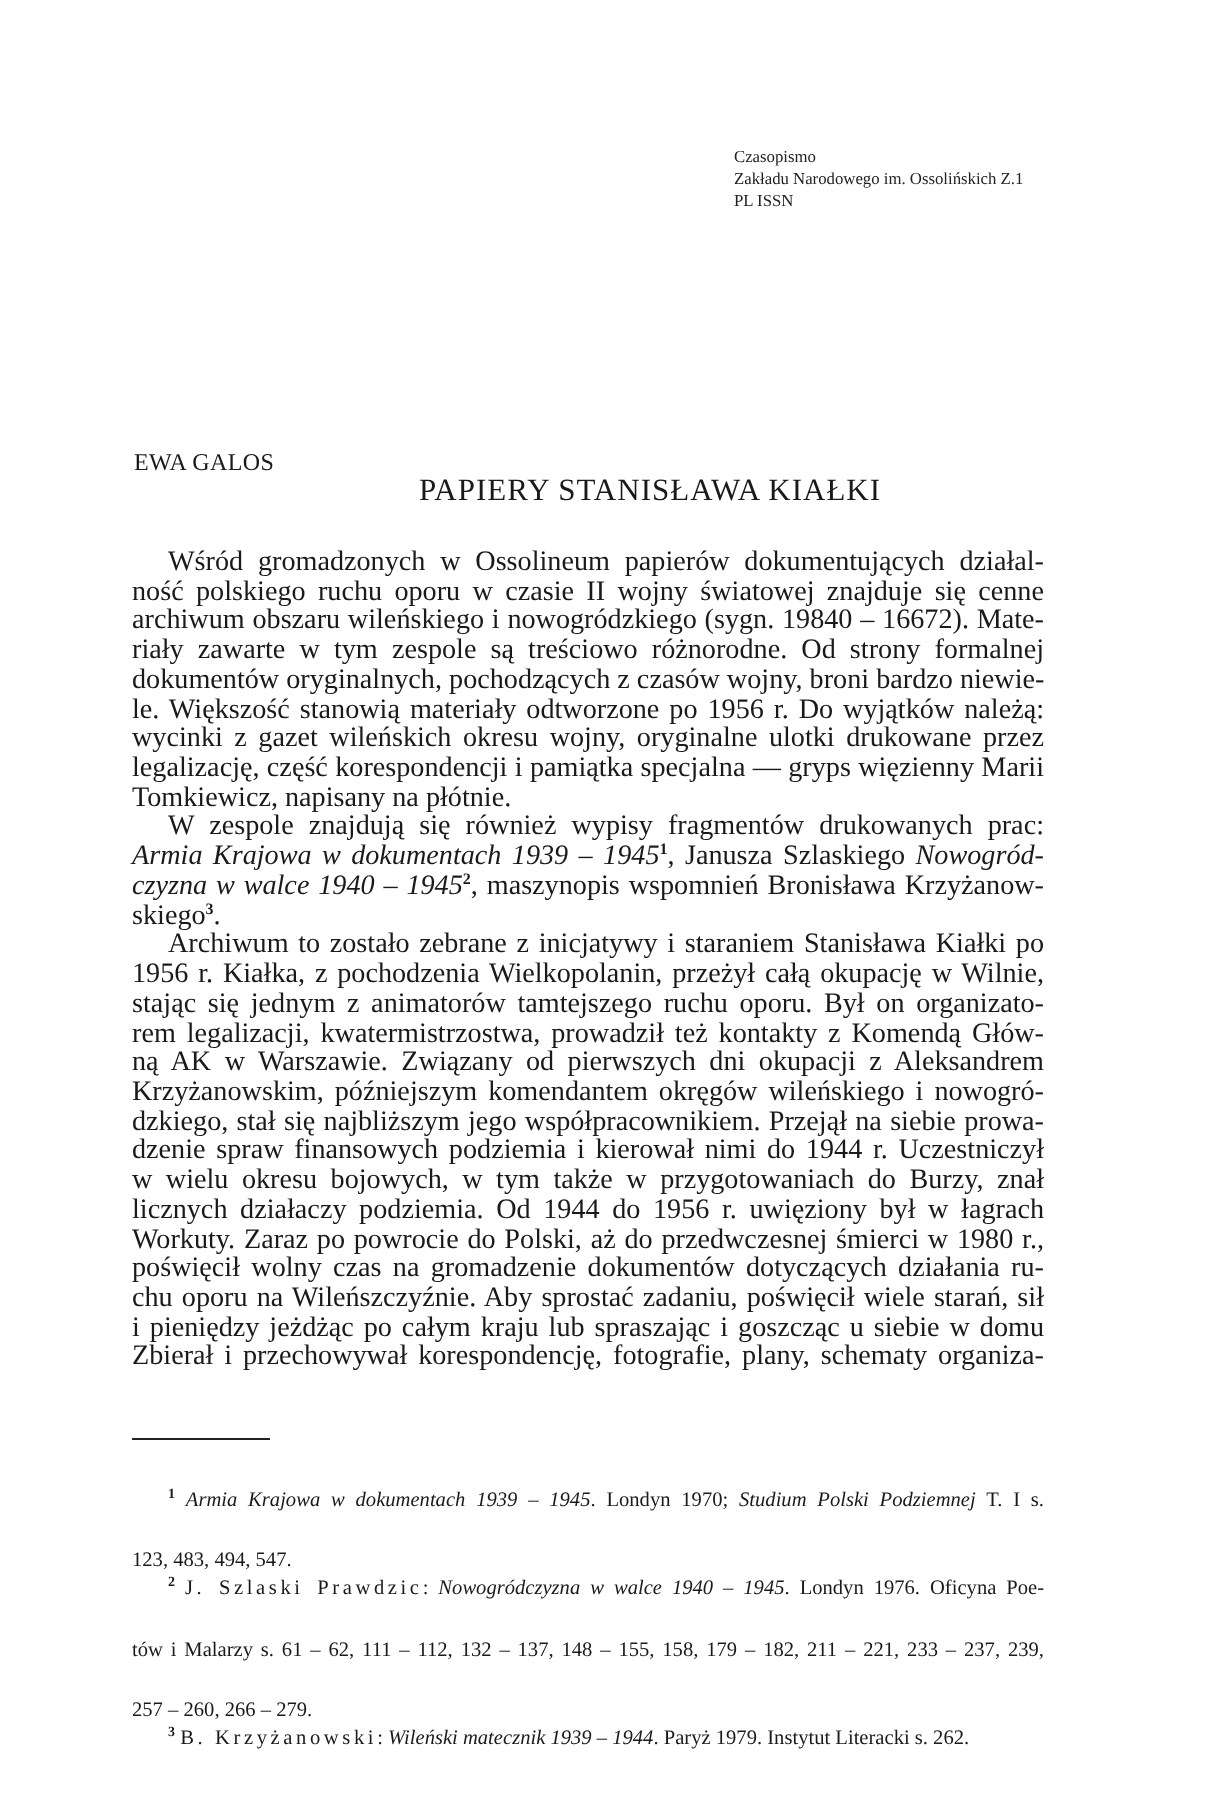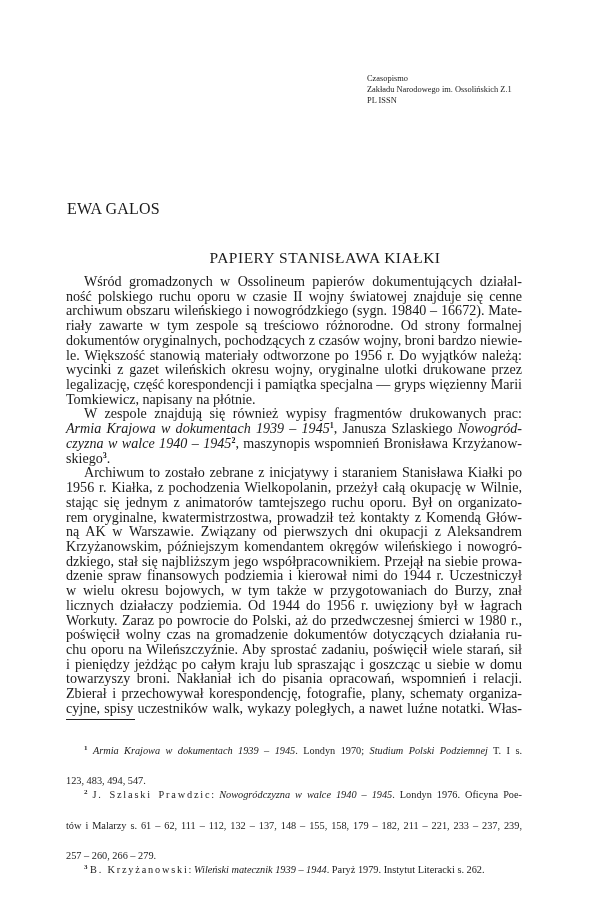--- a/index.html
+++ b/index.html
@@ -1,20 +1,20 @@
 <!DOCTYPE html>
 <html><head>
 <meta charset="utf-8">
 <style>
   html, body { margin: 0; padding: 0; background: #ffffff; }
   body { width: 604px; height: 900px; position: relative; overflow: hidden; font-family: "Liberation Serif", "DejaVu Serif", serif; color: #1a1a1a; }
   .masthead { position: absolute; left: 367px; top: 73px; font-size: 8.4px; line-height: 11.2px; color: #222; }
   .masthead div { white-space: nowrap; }
-  .author { position: absolute; left: 67px; top: 200px; font-size: 16px; letter-spacing: 0.2px; }
-  .title { position: absolute; left: 0; width: 604px; top: 237px; text-align: center; font-size: 15.5px; letter-spacing: 0.5px; padding-left: 46px; box-sizing: border-box; margin-top: 12px; }
+  .author { position: absolute; left: 67px; top: 224px; font-size: 12px; letter-spacing: 0.2px; }
+  .title { position: absolute; left: 0; width: 604px; top: 237px; text-align: center; font-size: 15.5px; letter-spacing: 0.5px; padding-left: 46px; box-sizing: border-box; }
   .body { position: absolute; left: 66px; top: 274px; width: 456px; font-size: 14.1px; line-height: 14.72px; }
   .line { white-space: nowrap; display: block; text-align: justify; text-align-last: justify; height: 14.72px; }
   .line.last { text-align-last: left; }
   .line.indent { padding-left: 18px; }
   i { font-style: italic; }
   sup { font-size: 8px; line-height: 0; vertical-align: 5px; font-weight: bold; }
   .rule { position: absolute; left: 66px; top: 719px; width: 69px; height: 0; border-top: 1.2px solid #222; }
   .footnotes { position: absolute; left: 66px; top: 727px; width: 456px; font-size: 10.3px; line-height: 12.4px; }
   .fn { display: block; white-space: nowrap; text-align: justify; text-align-last: justify; height: 12.4px; margin-top: 18px; }
   .fn.last { text-align-last: left; }
@@ -45,34 +45,32 @@
   <span class="line">wycinki z gazet wileńskich okresu wojny, oryginalne ulotki drukowane przez</span>
   <span class="line">legalizację, część korespondencji i pamiątka specjalna — gryps więzienny Marii</span>
   <span class="line last">Tomkiewicz, napisany na płótnie.</span>
   <span class="line indent">W zespole znajdują się również wypisy fragmentów drukowanych prac:</span>
   <span class="line"><i>Armia Krajowa w dokumentach 1939 – 1945</i><sup>1</sup><span>, Janusza Szlaskiego </span><i>Nowogród-</i></span>
   <span class="line"><i>czyzna w walce 1940 – 1945</i><sup>2</sup><span>, maszynopis wspomnień Bronisława Krzyżanow-</span></span>
   <span class="line last"><span>skiego</span><sup>3</sup><span>.</span></span>
   <span class="line indent">Archiwum to zostało zebrane z inicjatywy i staraniem Stanisława Kiałki po</span>
   <span class="line">1956 r. Kiałka, z pochodzenia Wielkopolanin, przeżył całą okupację w Wilnie,</span>
   <span class="line">stając się jednym z animatorów tamtejszego ruchu oporu. Był on organizato-</span>
-  <span class="line">rem oryginalne, kwatermistrzostwa, prowadził też kontakty z Komendą Głów-</span>
+  <span class="line">rem legalizacji, kwatermistrzostwa, prowadził też kontakty z Komendą Głów-</span>
   <span class="line">ną AK w Warszawie. Związany od pierwszych dni okupacji z Aleksandrem</span>
   <span class="line">Krzyżanowskim, późniejszym komendantem okręgów wileńskiego i nowogró-</span>
   <span class="line">dzkiego, stał się najbliższym jego współpracownikiem. Przejął na siebie prowa-</span>
   <span class="line">dzenie spraw finansowych podziemia i kierował nimi do 1944 r. Uczestniczył</span>
   <span class="line">w wielu okresu bojowych, w tym także w przygotowaniach do Burzy, znał</span>
   <span class="line">licznych działaczy podziemia. Od 1944 do 1956 r. uwięziony był w łagrach</span>
   <span class="line">Workuty. Zaraz po powrocie do Polski, aż do przedwczesnej śmierci w 1980 r.,</span>
   <span class="line">poświęcił wolny czas na gromadzenie dokumentów dotyczących działania ru-</span>
   <span class="line">chu oporu na Wileńszczyźnie. Aby sprostać zadaniu, poświęcił wiele starań, sił</span>
   <span class="line">i pieniędzy jeżdżąc po całym kraju lub spraszając i goszcząc u siebie w domu</span>
-  <span class="line">towarzyszy broni. Nakłaniał ich do pisania opracowań, wspomnień i relacji.</span>
   <span class="line">Zbierał i przechowywał korespondencję, fotografie, plany, schematy organiza-</span>
-  <span class="line">cyjne, spisy uczestników walk, wykazy poległych, a nawet luźne notatki. Włas-</span>
 </div>
 
 <div class="rule"></div>
 
 <div class="footnotes">
   <span class="fn indent"><sup>1</sup> <i>Armia Krajowa w dokumentach 1939 – 1945</i><span>. Londyn 1970; </span><i>Studium Polski Podziemnej</i><span> T. I s.</span></span>
   <span class="fn last">123, 483, 494, 547.</span>
   <span class="fn indent gap"><sup>2</sup> <span class="spaced">J. Szlaski Prawdzic</span><span>: </span><i>Nowogródczyzna w walce 1940 – 1945</i><span>. Londyn 1976. Oficyna Poe-</span></span>
   <span class="fn">tów i Malarzy s. 61 – 62, 111 – 112, 132 – 137, 148 – 155, 158, 179 – 182, 211 – 221, 233 – 237, 239,</span>
   <span class="fn last">257 – 260, 266 – 279.</span>

